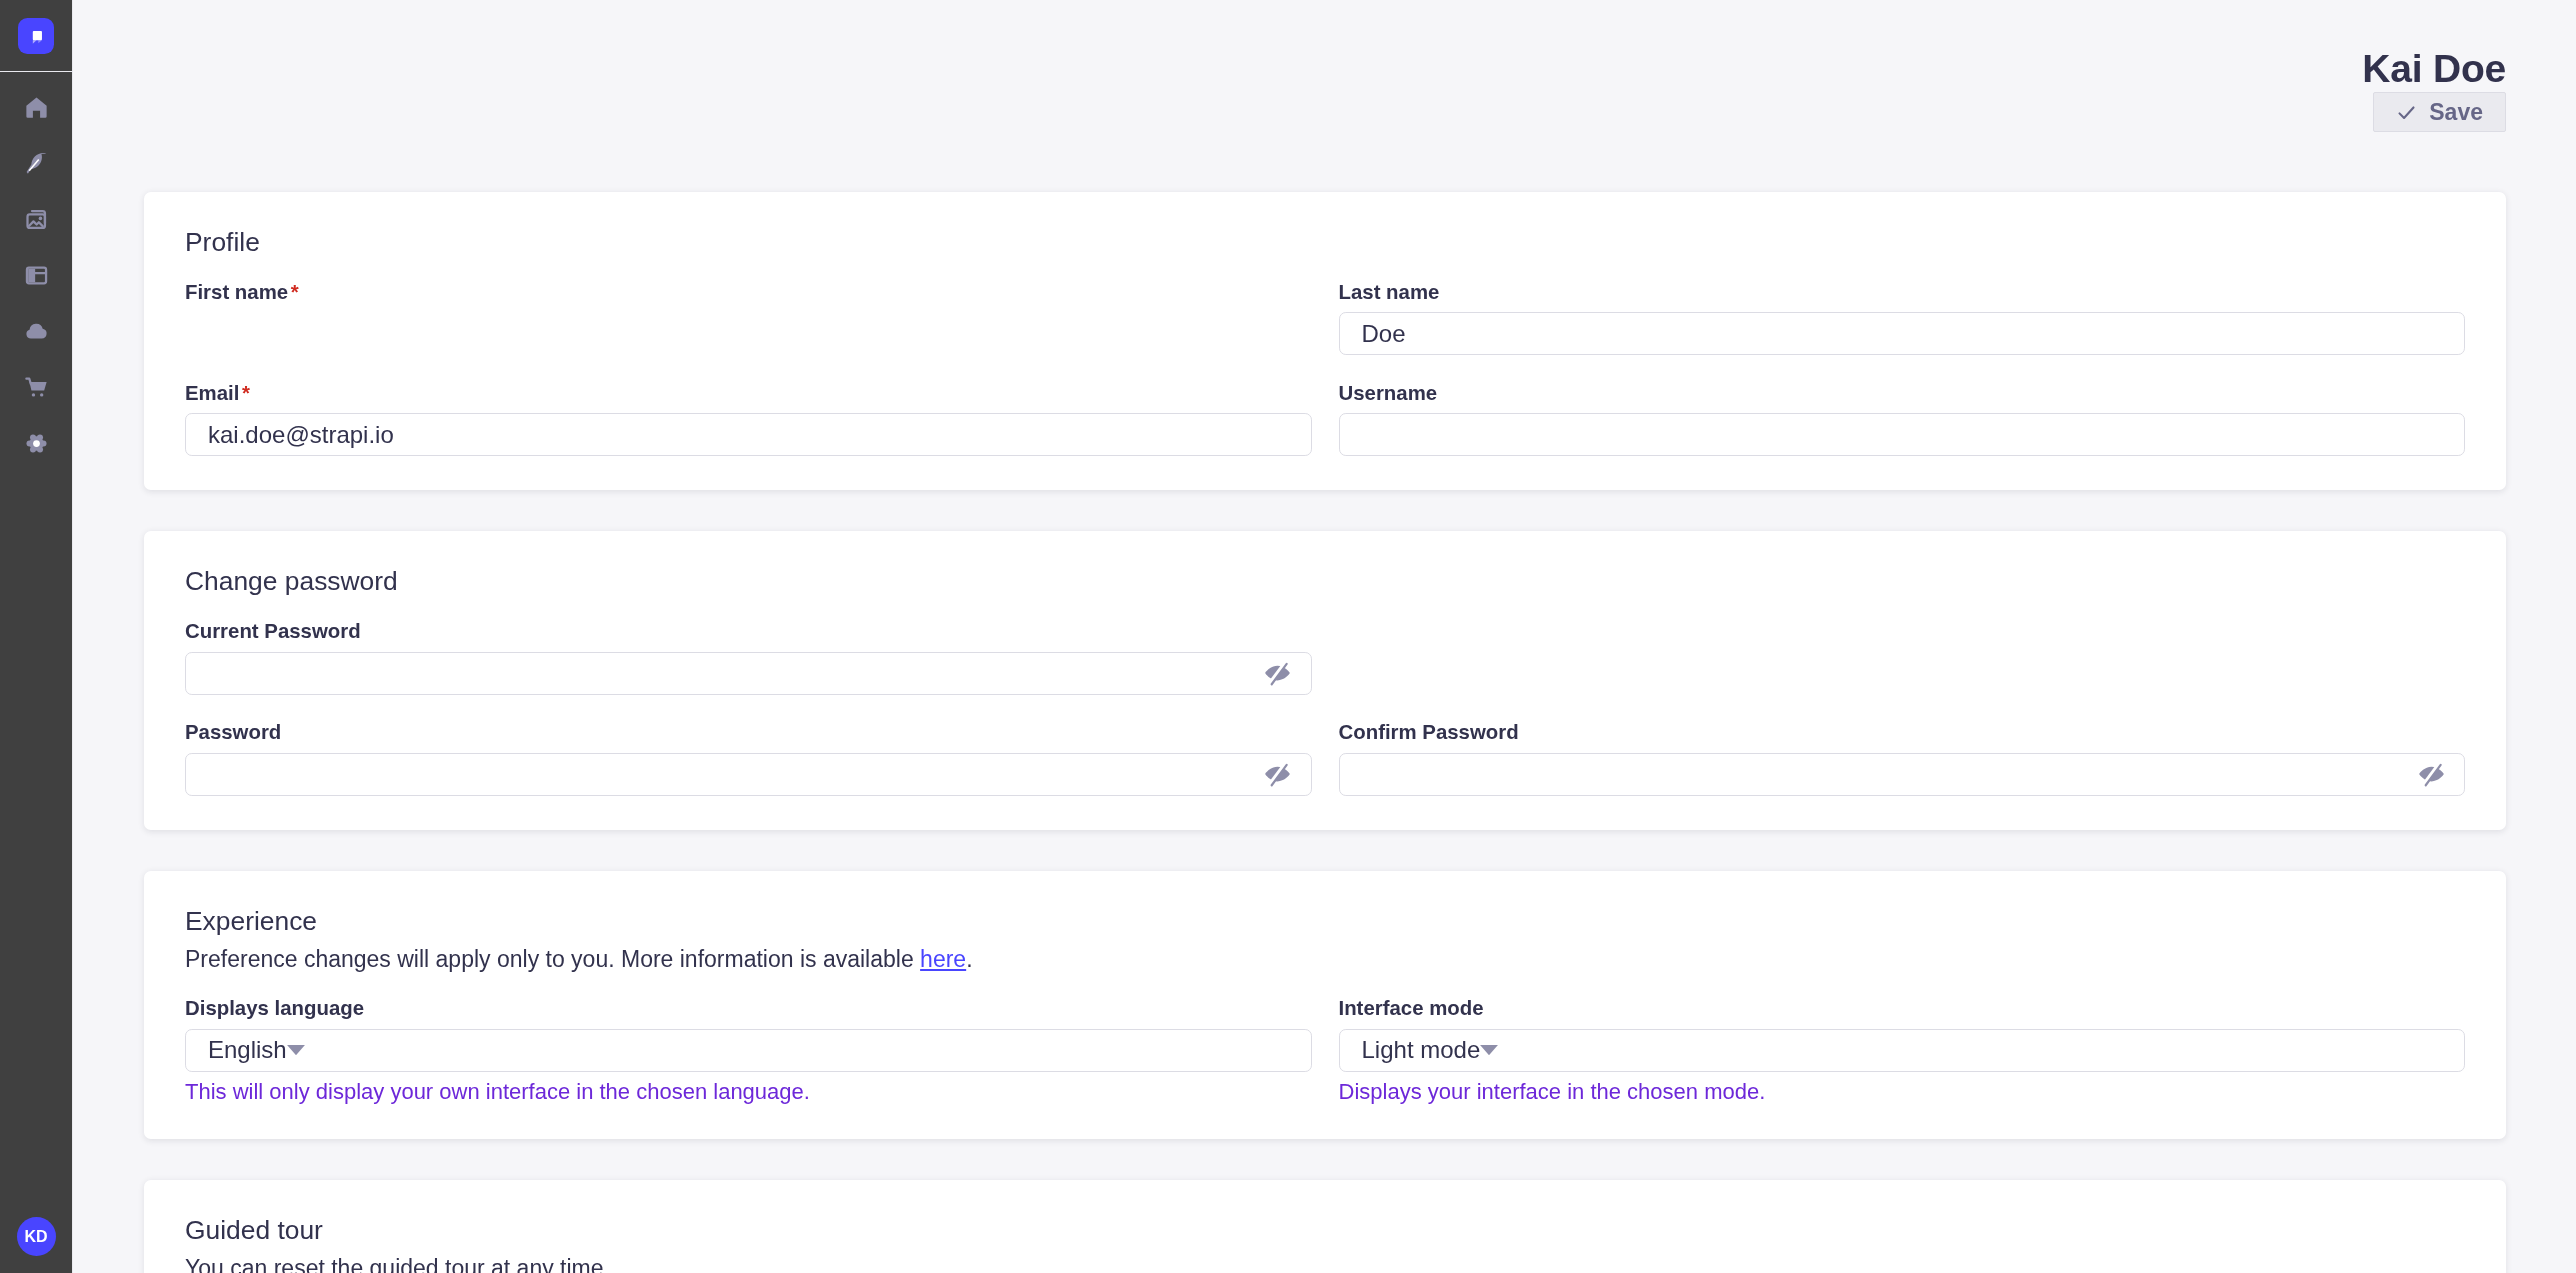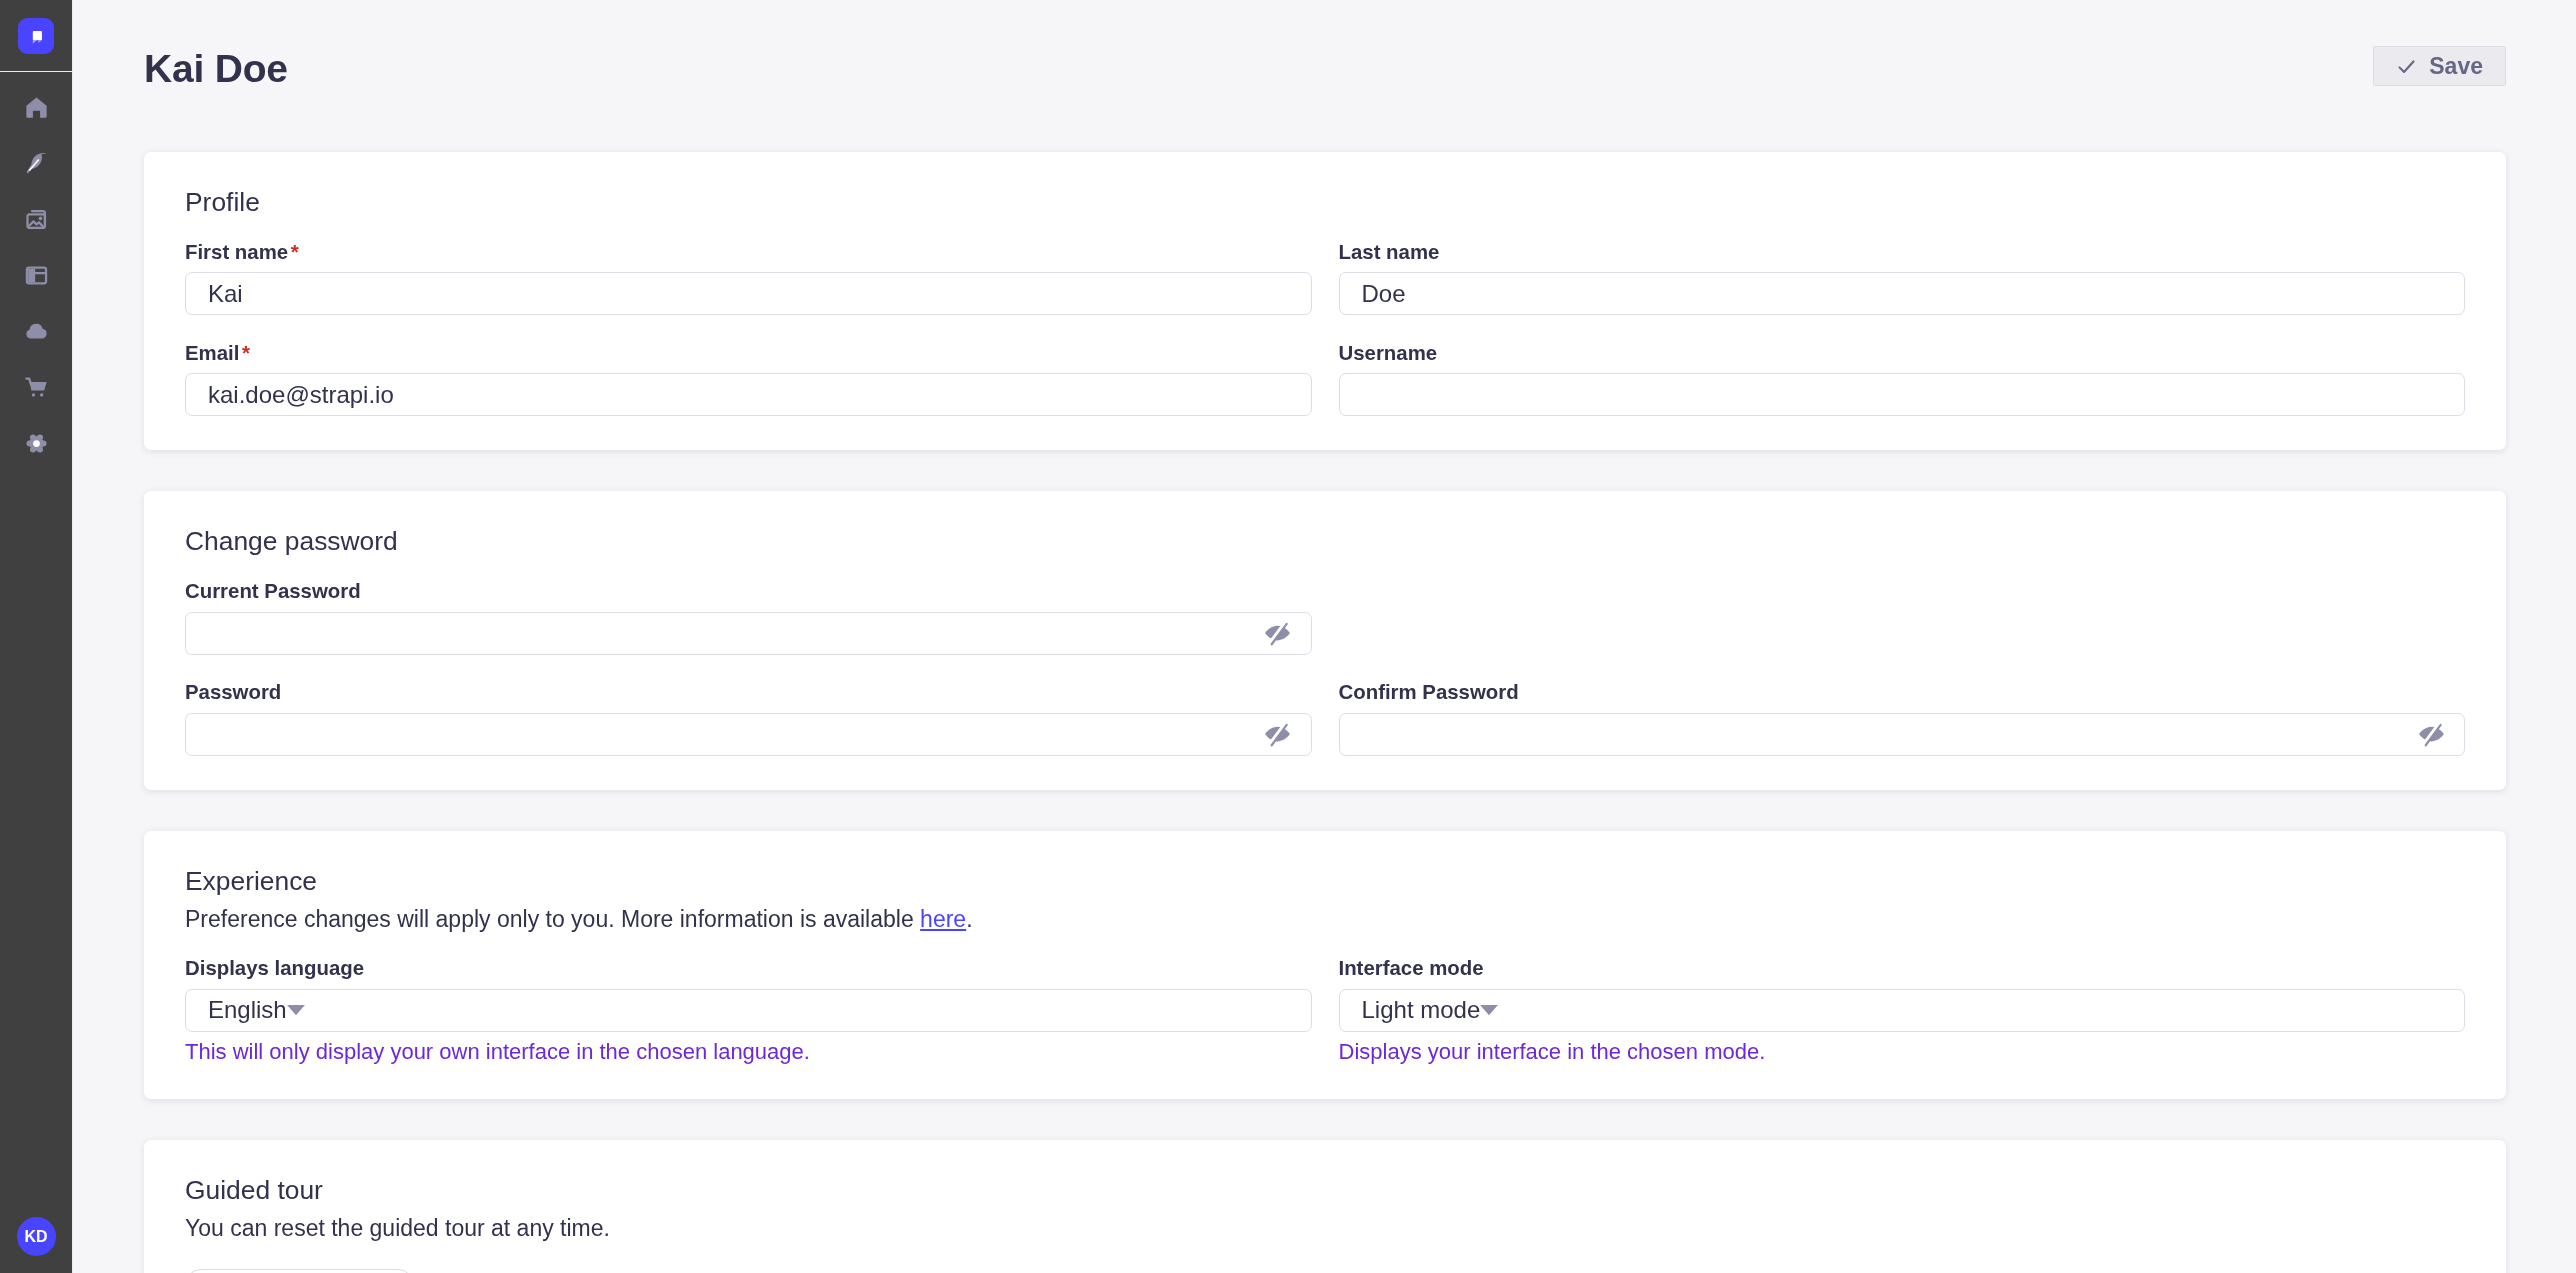--- a/index.html
+++ b/index.html
@@ -35,21 +35,21 @@
   .avatar {
     margin-top:auto; margin-bottom:18px;
     width:39px; height:39px; border-radius:50%; background:#4945FF;
     color:#FFFFFF; font-size:16px; font-weight:700;
     display:flex; align-items:center; justify-content:center; cursor:pointer; border:none;
   }
 
   
   .main { flex:1; display:flex; flex-direction:column; padding:0 70px 0 71px; }
   .page-header {
-    margin-top:46px; display:flex; align-items:flex-start; justify-content:space-between;
+    margin-top:46px; display:flex; align-items:flex-end; justify-content:space-between;flex-direction:column;
   }
   .page-title { font-size:39px; line-height:46px; font-weight:700; color:#32324D; letter-spacing:-0.2px; }
   .save-btn {
     height:40px; padding:0 22px; background:#EAEAEF; border:0.9px solid #DCDCE4;
     border-radius:2px; color:#666687; font-size:23px; font-weight:600;
     display:flex; align-items:center; gap:12px; cursor:default;
     font-family:"Liberation Sans", sans-serif;
   }
   .save-btn svg { width:21px; height:21px; }
 
@@ -185,21 +185,20 @@
       </button>
     </header>
 
     <div class="cards">
 
       <section class="card">
         <h2 class="section-title">Profile</h2>
         <div class="grid">
           <div>
             <label class="field-label"><span>First name</span><span class="req">*</span></label>
-            <input class="text-input" type="text" value="Kai" style="">
           </div>
           <div>
             <label class="field-label">Last name</label>
             <input class="text-input" type="text" value="Doe" style="">
           </div>
           <div>
             <label class="field-label"><span>Email</span><span class="req">*</span></label>
             <input class="text-input" type="text" value="kai.doe@strapi.io" style="">
           </div>
           <div>

